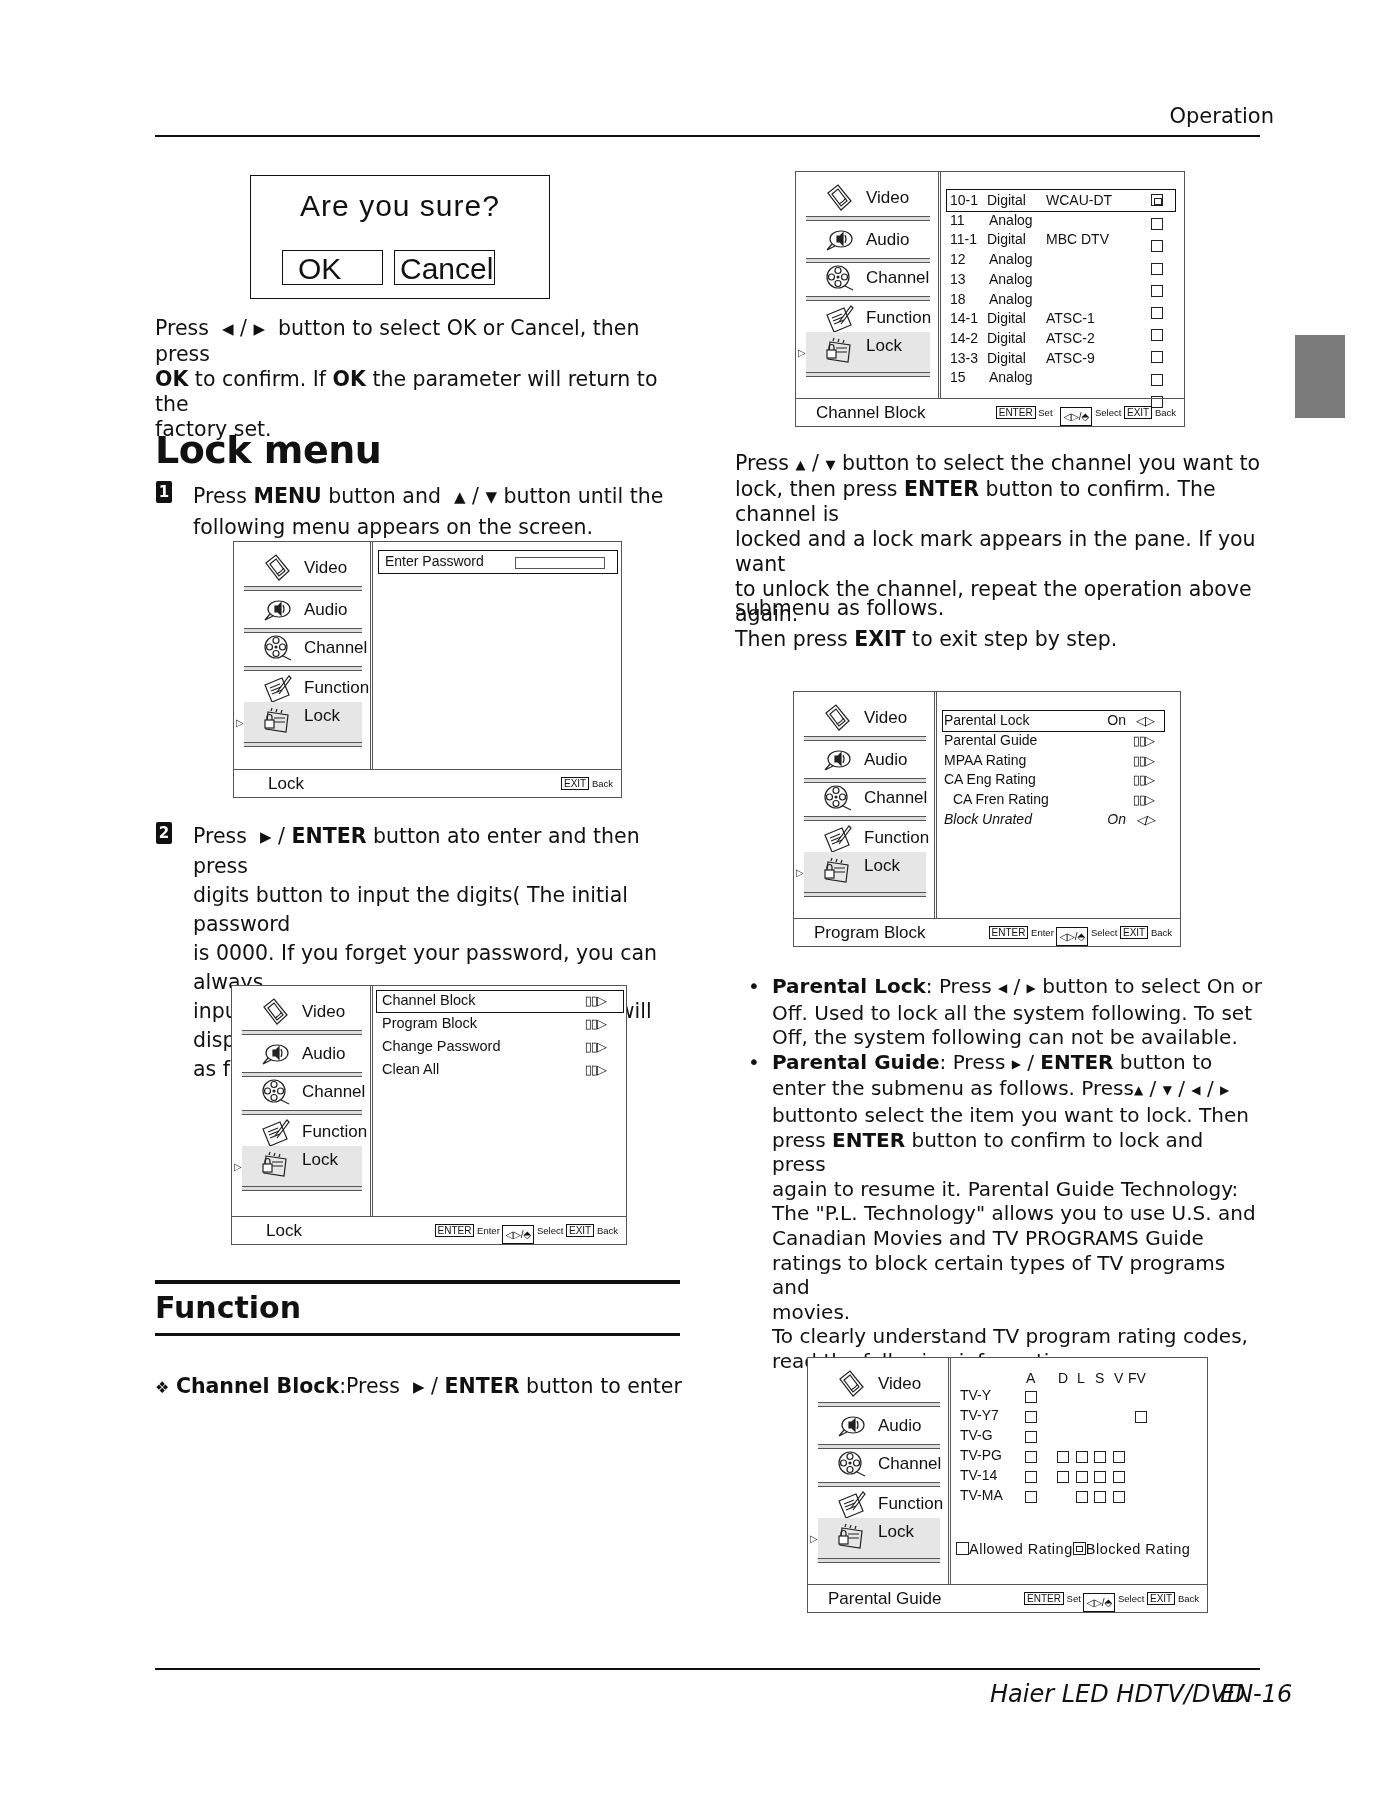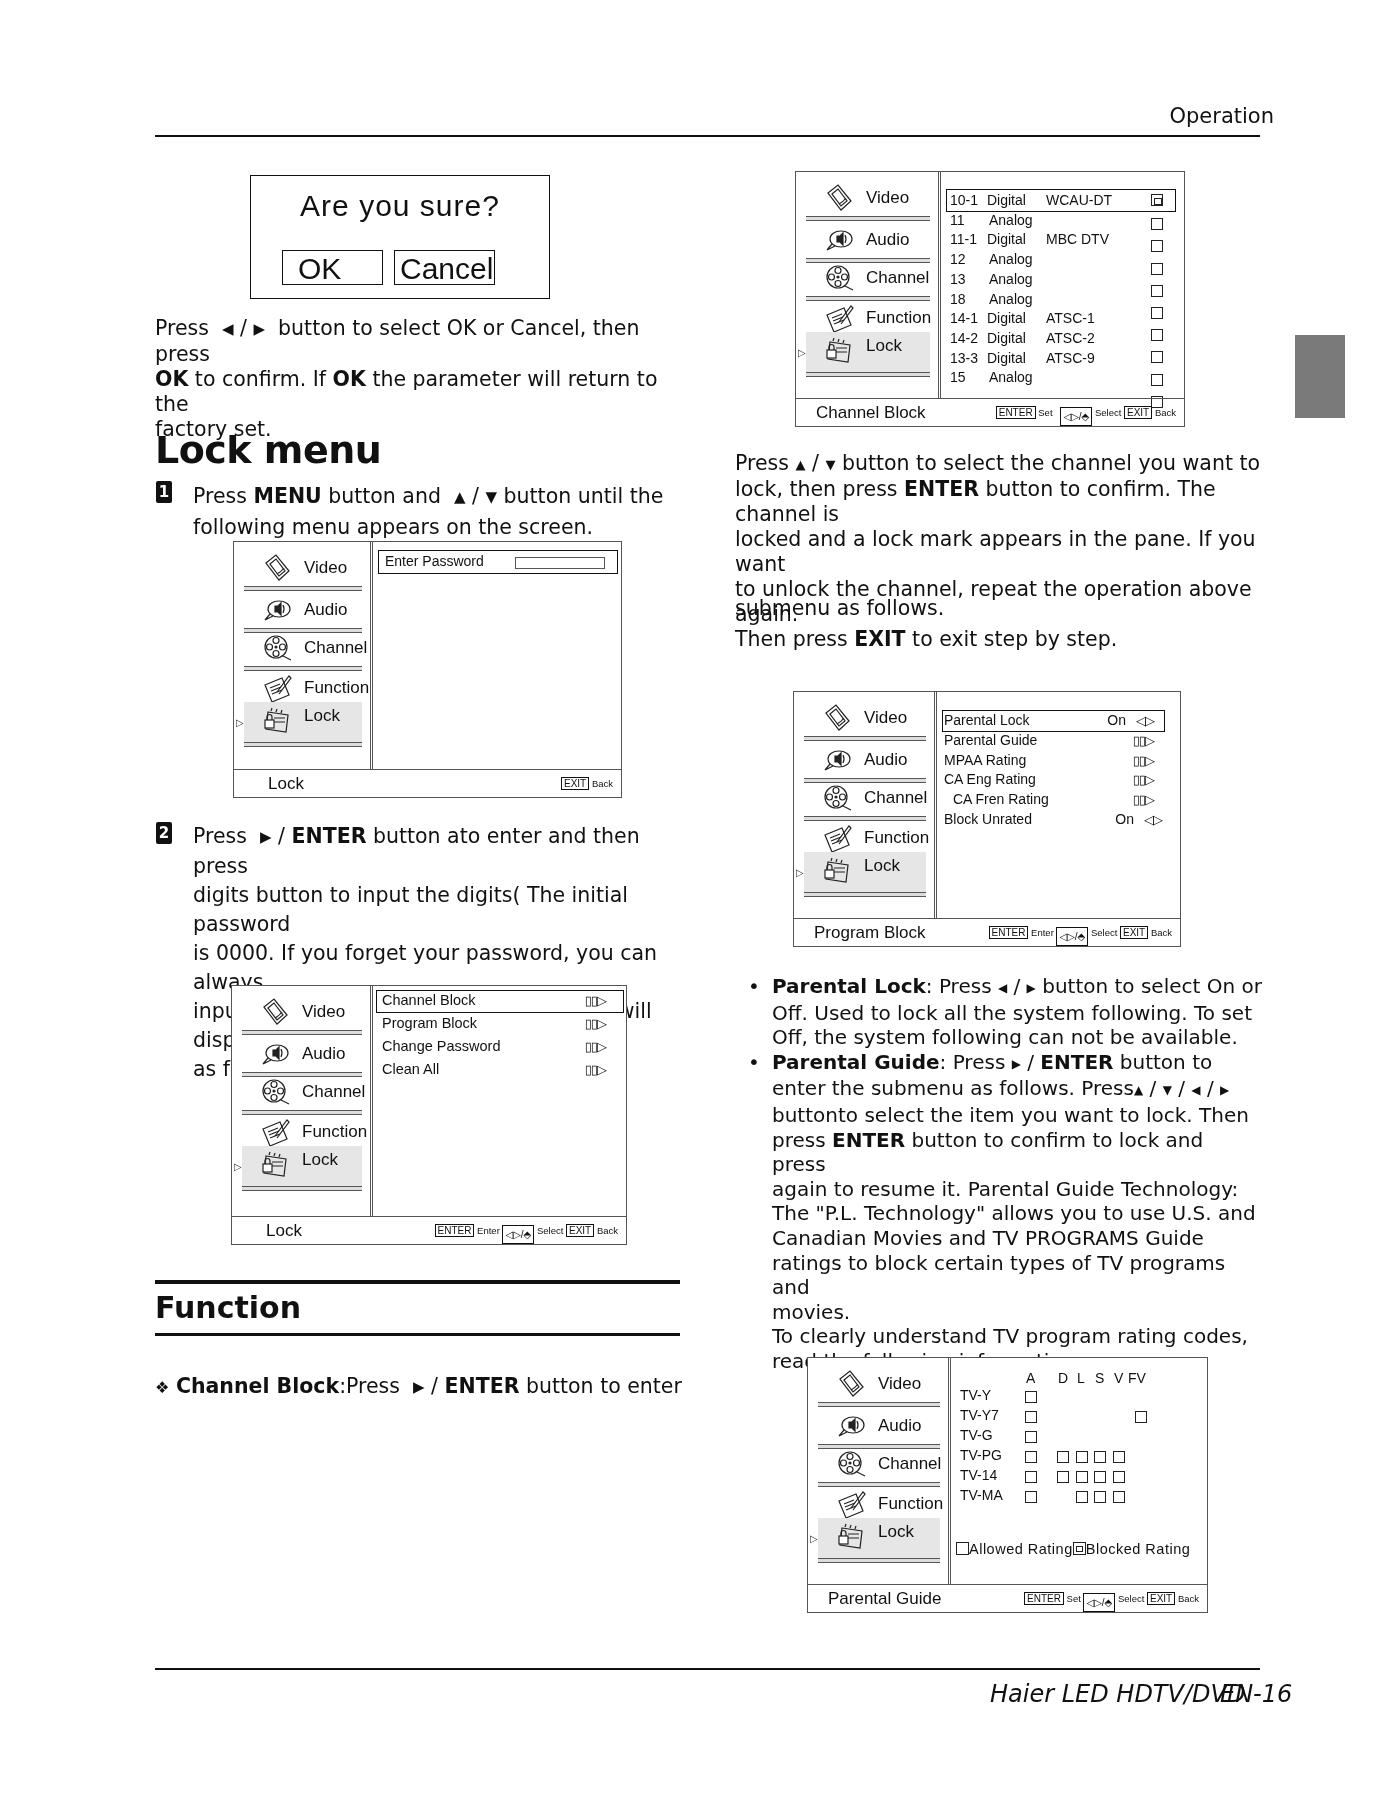--- a/index.html
+++ b/index.html
@@ -478,21 +478,21 @@
         <span class="under"></span>
       </div>
     </div>
   <div class="pane" style="left:144px;" id="prog-pane">
     <div class="sel-box" style="left:4px; top:18px; right:15px; height:22px;"></div>
   <div class="row" style="left: 6px; right: 20px; top: 20px; font-size: 14px;"><span>Parental Lock</span><span class="abs" style="right:34px; top:0;">On</span><span class="arrows" style="right:6px; top:1px;">◁▷</span></div>
       <div class="row" style="left: 6px; right: 20px; top: 39.8px; font-size: 14px;"><span>Parental Guide</span><span class="abs" style="right:34px; top:0;"></span><span class="arrows" style="right:6px; top:1px;">▯▯▷</span></div>
       <div class="row" style="left: 6px; right: 20px; top: 59.6px; font-size: 14px;"><span>MPAA Rating</span><span class="abs" style="right:34px; top:0;"></span><span class="arrows" style="right:6px; top:1px;">▯▯▷</span></div>
       <div class="row" style="left: 6px; right: 20px; top: 79.4px; font-size: 14px;"><span>CA Eng Rating</span><span class="abs" style="right:34px; top:0;"></span><span class="arrows" style="right:6px; top:1px;">▯▯▷</span></div>
       <div class="row" style="left: 6px; right: 20px; top: 99.2px; font-size: 14px; margin-left: 9px;"><span>CA Fren Rating</span><span class="abs" style="right:34px; top:0;"></span><span class="arrows" style="right:6px; top:1px;">▯▯▷</span></div>
-      <div class="row" style="left: 6px; right: 12px; top: 119px; font-size: 14px;"><span>Block Unrated</span><span class="abs" style="right:34px; top:0;">On</span><span class="arrows" style="right:6px; top:1px;">◁▷</span></div>
+      <div class="row" style="left: 6px; right: 20px; top: 119px; font-size: 14px; font-style: italic;"><span>Block Unrated</span><span class="abs" style="right:34px; top:0;">On</span><span class="arrows" style="right:6px; top:1px;">◁▷</span></div>
     </div>
   <div class="foot">
     <span class="title" style="left:20px;">Program Block</span>
     <span class="keys">
       <span class="key">ENTER</span> <span>Enter</span>
       <span class="navkey">◁▷/⬘</span> <span>Select</span>
       <span class="key">EXIT</span> <span>Back</span>
     </span>
   </div>
 </div>

